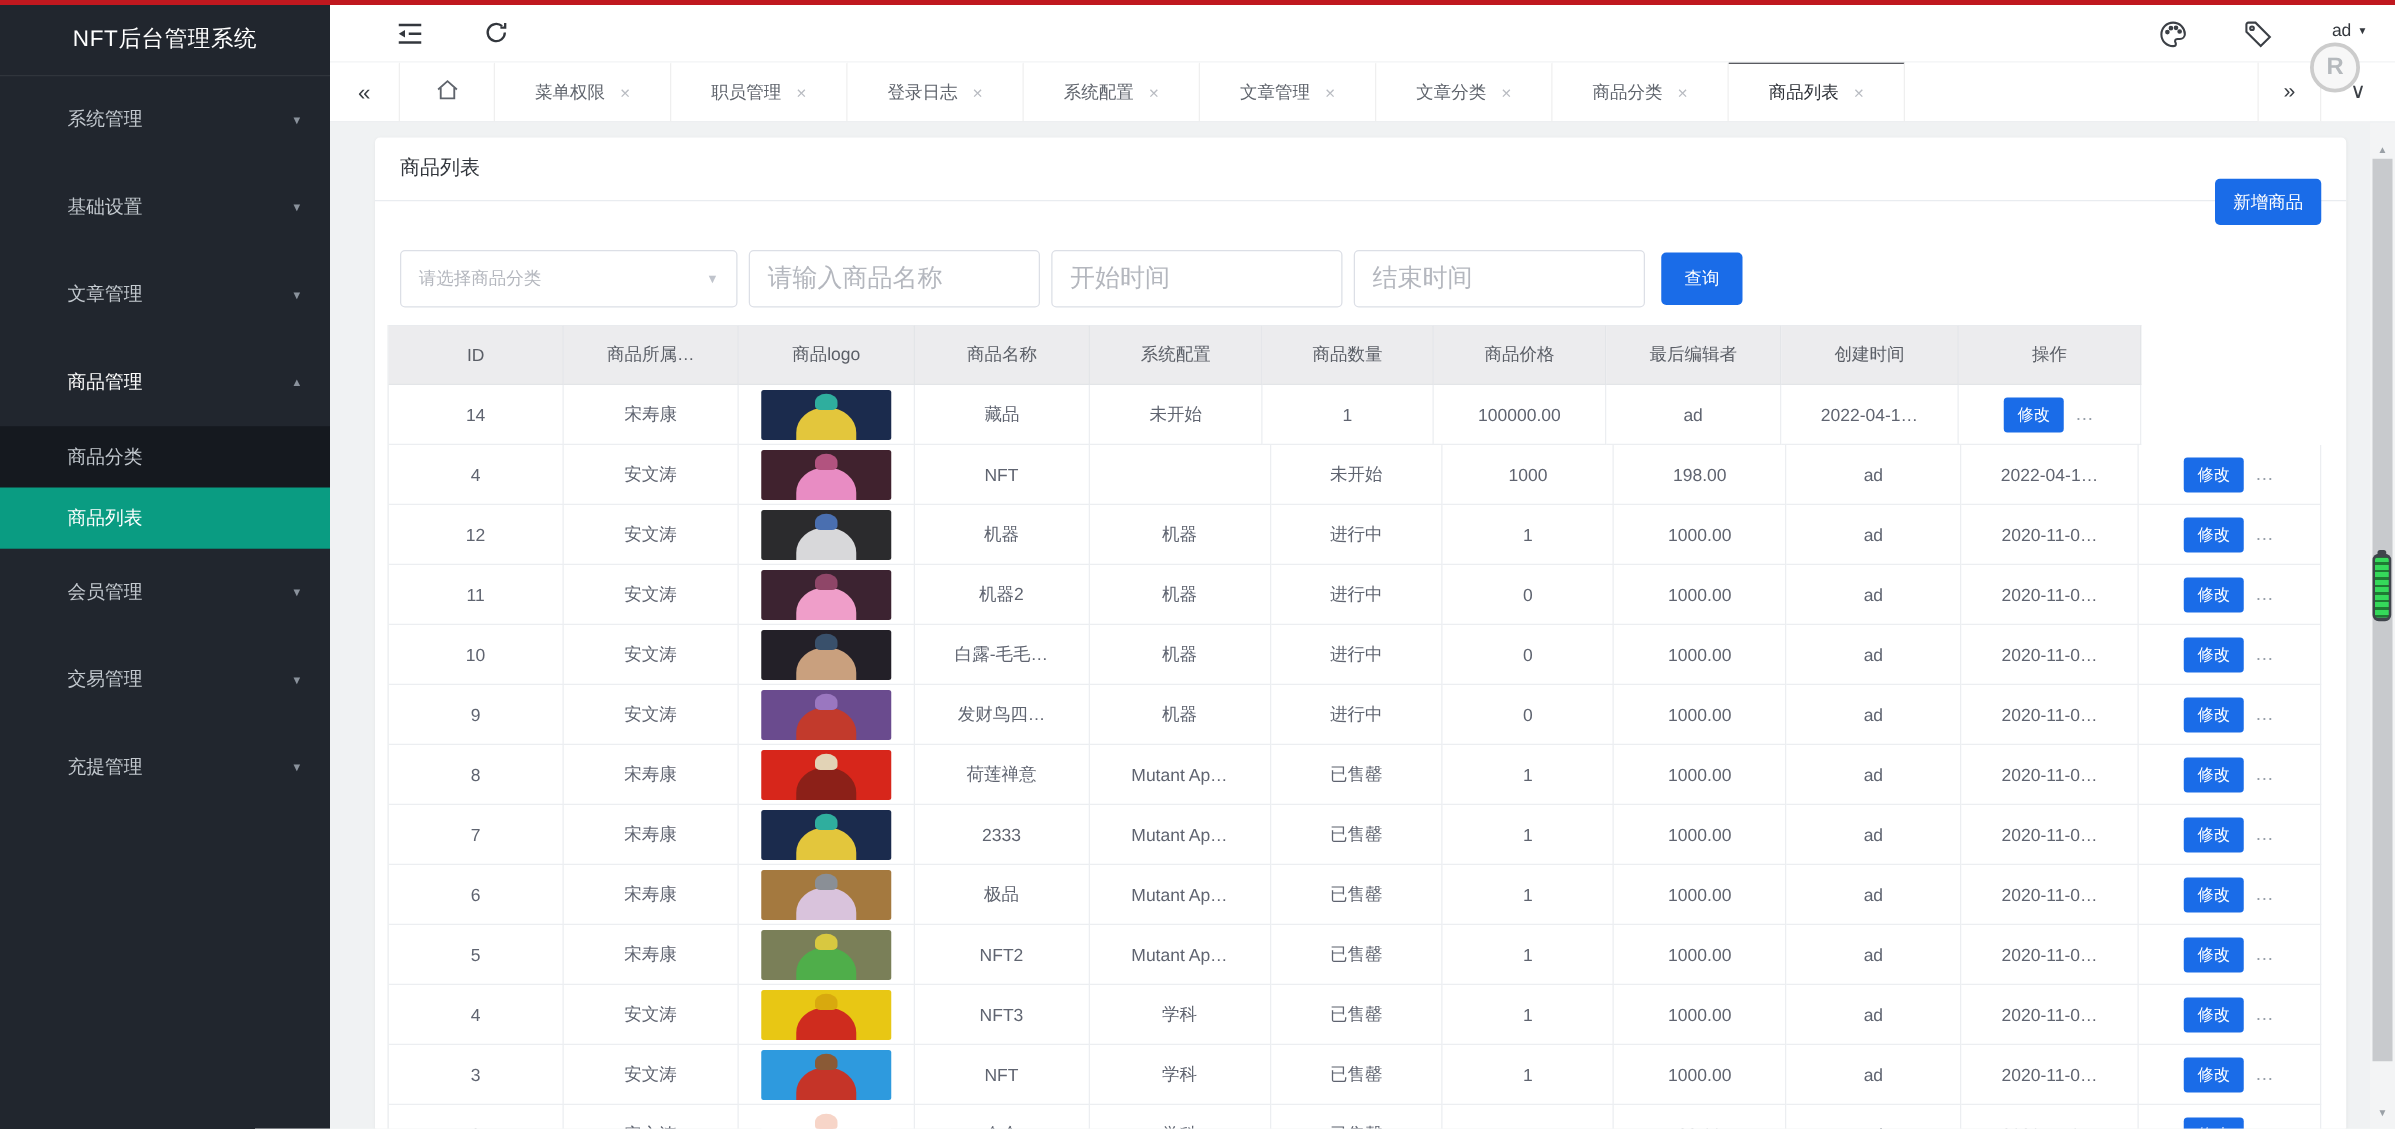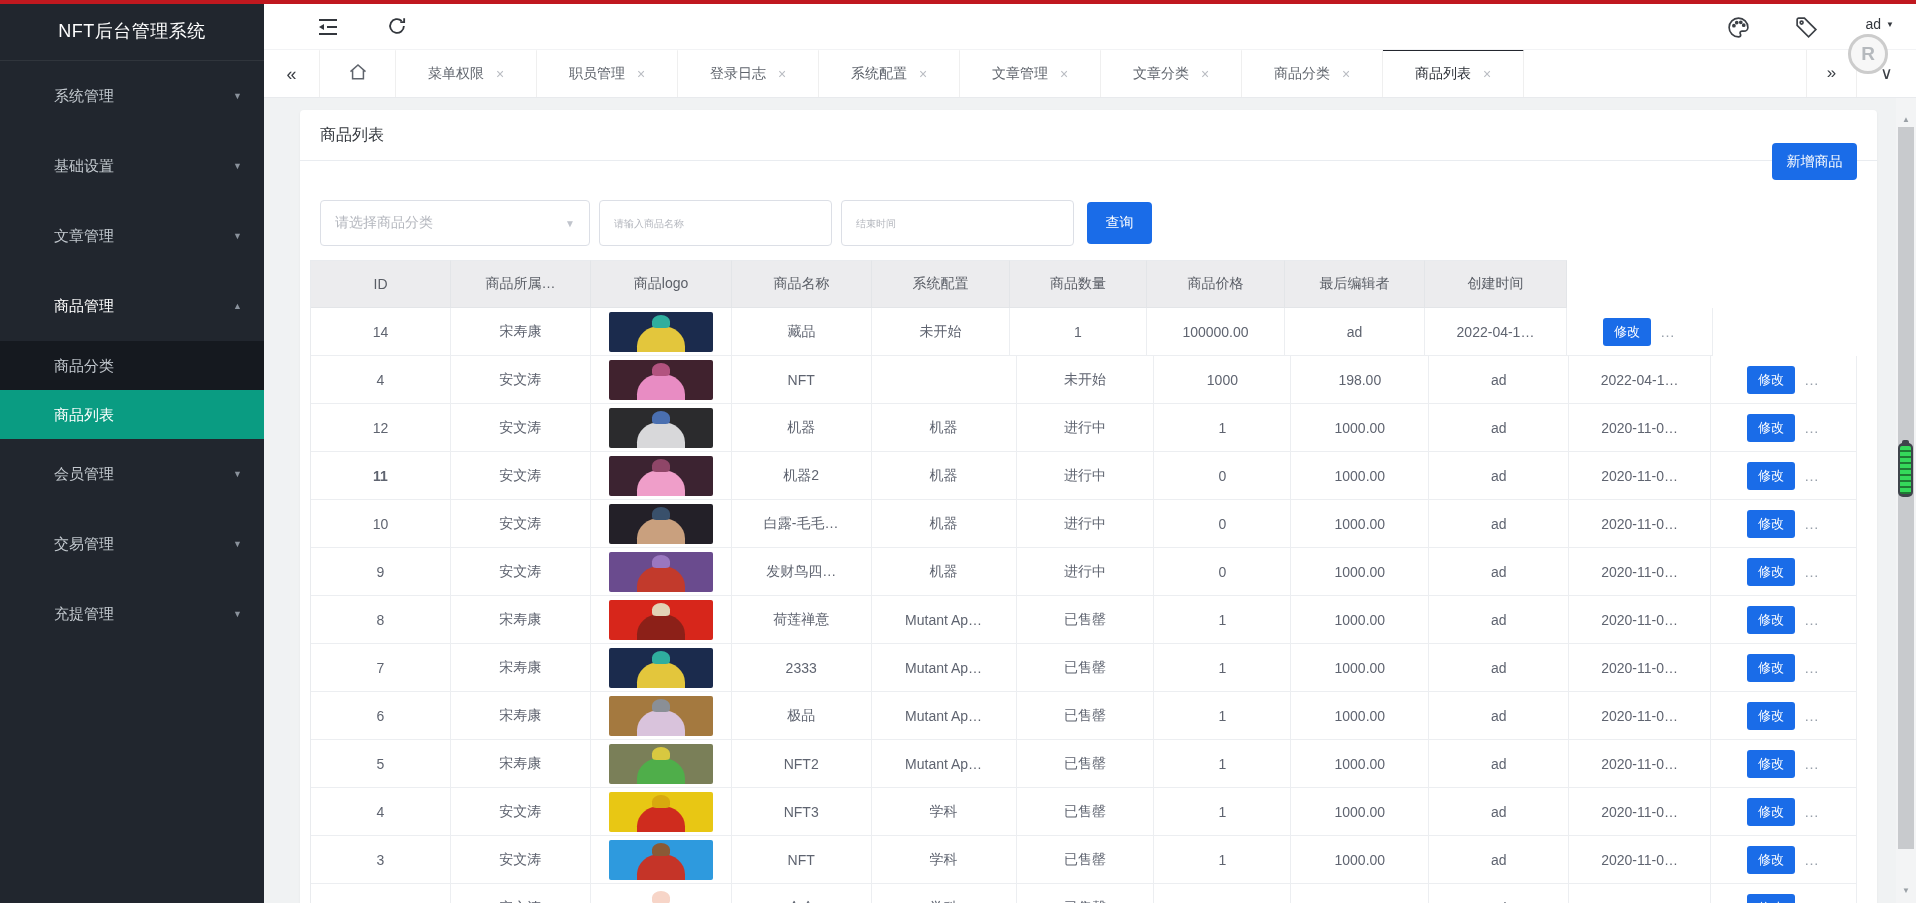--- a/index.html
+++ b/index.html
@@ -59,21 +59,21 @@
   .card-header{height:50px;line-height:50px;border-bottom:1px solid #e9ecf0;padding:0 20px;
     font-size:16px;color:#33373d;}
   #add-btn{position:absolute;top:33px;right:20px;width:85px;height:37px;background:#1a6ce8;color:#fff;
     border:none;border-radius:4px;font-size:14px;cursor:pointer;font-family:inherit;}
   .filters{position:absolute;top:90px;left:20px;display:flex;align-items:center;}
   .f-select{width:270px;height:46px;border:1px solid #dcdfe6;border-radius:4px;box-sizing:border-box;
     display:flex;align-items:center;padding:0 14px;color:#b4b7be;font-size:14px;margin-right:9px;
     justify-content:space-between;cursor:pointer;background:#fff;}
   .f-select .sel-caret{font-size:10px;color:#c0c4cc;}
   .f-input{width:233px;height:46px;border:1px solid #dcdfe6;border-radius:4px;box-sizing:border-box;
-    padding:0 14px;font-size:10px;color:#5f6470;margin-right:9px;font-family:inherit;outline:none;}
+    padding:0 14px;font-size:20px;color:#5f6470;margin-right:9px;font-family:inherit;outline:none;}
   .f-input::placeholder{color:#b4b7be;}
   #search-btn{width:65px;height:42px;background:#1a6ce8;color:#fff;border:none;border-radius:4px;
     font-size:14px;cursor:pointer;margin-left:4px;font-family:inherit;}
 
   
   #table{position:absolute;top:150px;left:10px;width:1547px;border-left:1px solid #e9ebee;box-sizing:border-box;}
   .t-row{display:flex;}
   .t-cell{box-sizing:border-box;border-right:1px solid #eceef1;border-bottom:1px solid #eceef1;
     height:48px;display:flex;align-items:center;justify-content:center;font-size:14px;color:#5f6470;
     overflow:hidden;white-space:nowrap;}
@@ -214,35 +214,37 @@
       <span>商品列表</span>
     </div>
     <button id="add-btn">新增商品</button>
 
     <div class="filters">
       <div class="f-select">
         <span>请选择商品分类</span>
         <span class="sel-caret">▼</span>
       </div>
       <input class="f-input" placeholder="请输入商品名称" style="">
+      <input class="f-input" placeholder="开始时间" style="">
       <input class="f-input" placeholder="结束时间" style="">
       <button id="search-btn">查询</button>
     </div>
 
     <div id="table">
       <div class="t-row t-head" id="table-head">
           <div class="t-cell" style="width: 140px;">ID</div>
           <div class="t-cell" style="width: 140px;">商品所属…</div>
           <div class="t-cell" style="width: 141px;">商品logo</div>
           <div class="t-cell" style="width: 140px;">商品名称</div>
           <div class="t-cell" style="width: 138px;">系统配置</div>
           <div class="t-cell" style="width: 137px;">商品数量</div>
           <div class="t-cell" style="width: 138px;">商品价格</div>
           <div class="t-cell" style="width: 140px;">最后编辑者</div>
           <div class="t-cell" style="width: 142px;">创建时间</div>
+          <div class="t-cell" style="width: 146px;">操作</div>
         </div>
       <div id="table-body">
           <div class="t-row">
             <div class="t-cell" style="width: 140px;">14</div>
             <div class="t-cell" style="width: 140px;">宋寿康</div>
             <div class="t-cell" style="width: 141px;">
               <div class="nft-logo" style="--bg: #1b2b4d; --main: #e3c63c; --accent: #2fae9e;">
                 <span class="blob-main"></span>
                 <span class="blob-top"></span>
               </div>
@@ -294,21 +296,21 @@
             <div class="t-cell" style="width: 137px;">1</div>
             <div class="t-cell" style="width: 138px;">1000.00</div>
             <div class="t-cell" style="width: 140px;">ad</div>
             <div class="t-cell" style="width: 142px;">2020-11-0…</div>
             <div class="t-cell" style="width: 146px;">
               <button class="edit-btn">修改</button>
               <span class="more-btn">…</span>
             </div>
           </div>
           <div class="t-row">
-            <div class="t-cell" style="width: 140px; font-weight: bold;">11</div>
+            <div class="t-cell" style="width: 140px;">11</div>
             <div class="t-cell" style="width: 140px;">安文涛</div>
             <div class="t-cell" style="width: 141px;">
               <div class="nft-logo" style="--bg: #3c2331; --main: #ef9ec9; --accent: #8f4668;">
                 <span class="blob-main"></span>
                 <span class="blob-top"></span>
               </div>
             </div>
             <div class="t-cell" style="width: 140px;">机器2</div>
             <div class="t-cell" style="width: 145px;">机器</div>
             <div class="t-cell" style="width: 138px;">进行中</div>

